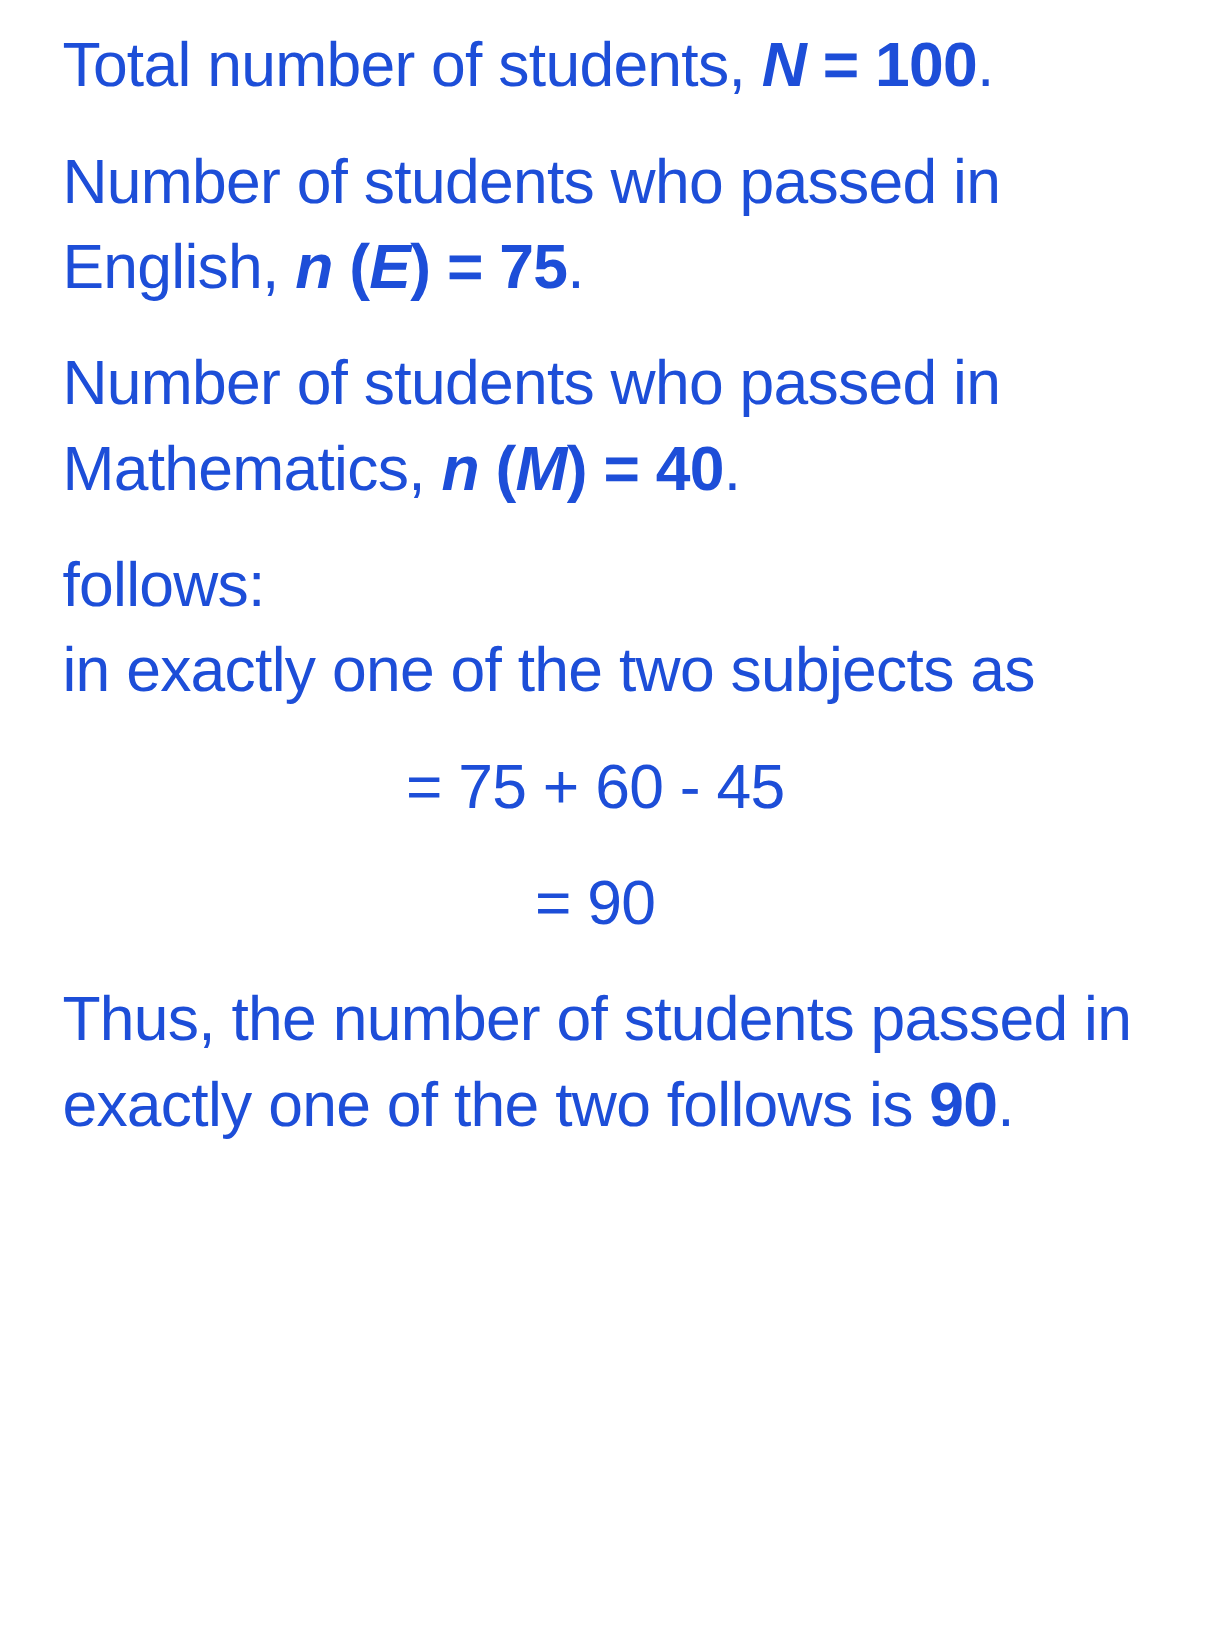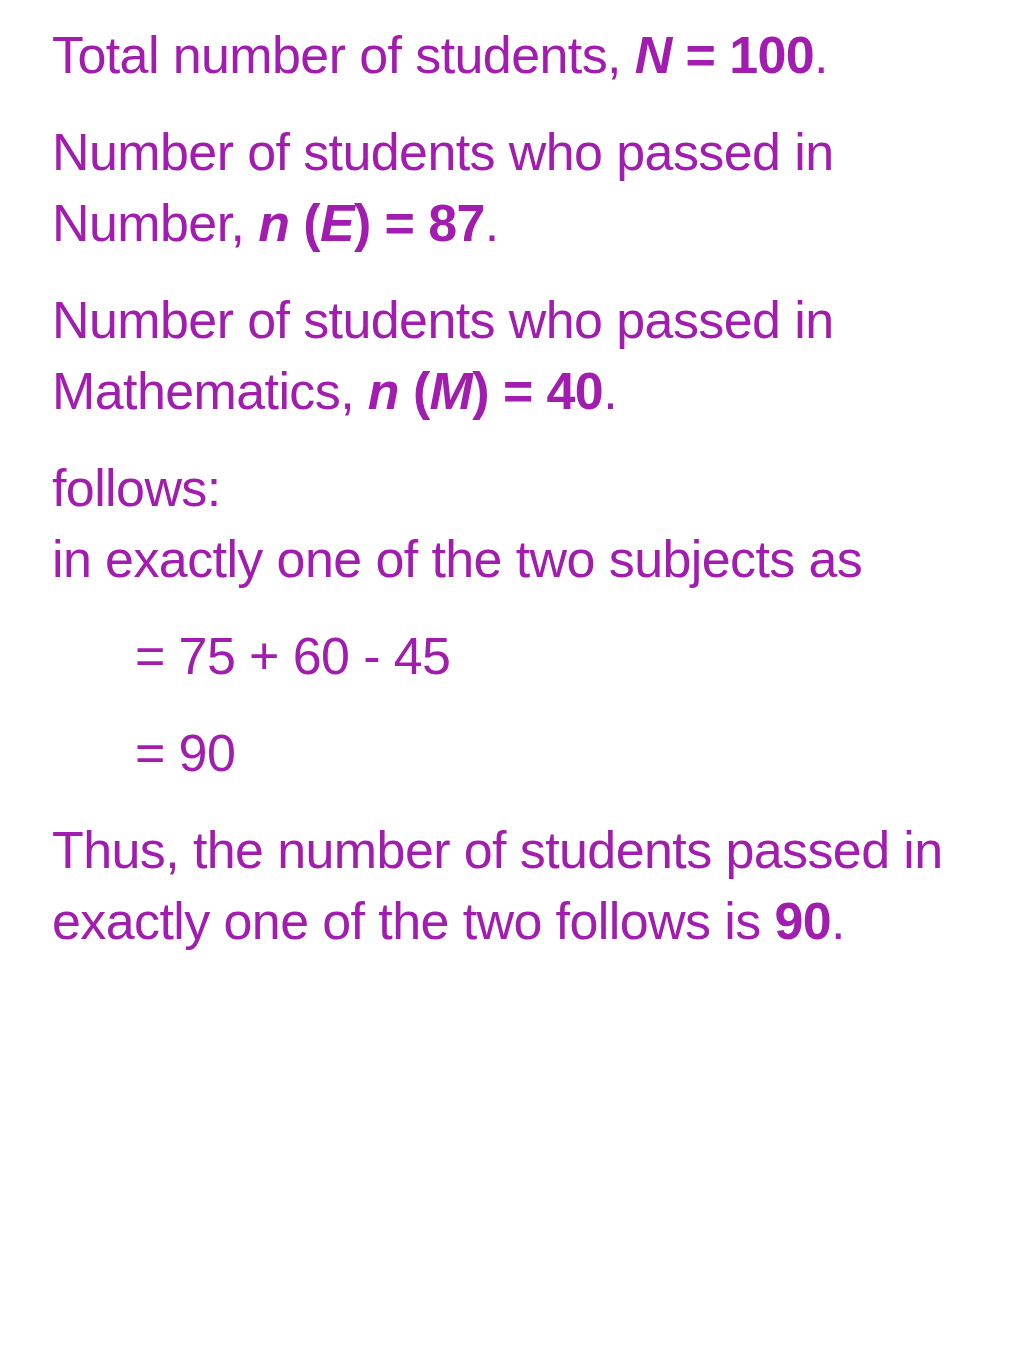--- a/index.html
+++ b/index.html
@@ -15,46 +15,47 @@
   .page {
     box-sizing: border-box;
     width: 857px;
     height: 1360px;
     padding: 20px 0 0 52px;
     background: #ffffff;
     font-family: "Liberation Sans", "DejaVu Sans", sans-serif;
     font-size: 52px;
     line-height: 71px;
     letter-spacing: -0.6px;
-    color: #a21caf;
+    color: #1d4ed8;
   }
   .para {
     margin: 0 0 26px 0;
     white-space: nowrap;
   }
   .para.indent {
     margin-left: 83px;
+    text-align: center;
   }
   .line {
     height: 71px;
   }
   .run-b { font-weight: 700; }
   .run-i { font-style: italic; }
 </style>
 </head>
 <body>
 
 <div class="page">
   <div id="solution-text">
       <div class="para">
         <div class="line"><span class="">Total number of students, </span><span class="run-b run-i">N</span><span class="run-b "> = 100</span><span class="">.</span></div>
       </div>
       <div class="para">
         <div class="line"><span class="">Number of students who passed in</span></div>
-        <div class="line"><span class="">Number, </span><span class="run-b run-i">n</span><span class="run-b "> (</span><span class="run-b run-i">E</span><span class="run-b ">) = 87</span><span class="">.</span></div>
+        <div class="line"><span class="">English, </span><span class="run-b run-i">n</span><span class="run-b "> (</span><span class="run-b run-i">E</span><span class="run-b ">) = 75</span><span class="">.</span></div>
       </div>
       <div class="para">
         <div class="line"><span class="">Number of students who passed in</span></div>
         <div class="line"><span class="">Mathematics, </span><span class="run-b run-i">n</span><span class="run-b "> (</span><span class="run-b run-i">M</span><span class="run-b ">) = 40</span><span class="">.</span></div>
       </div>
       <div class="para">
       </div>
       <div class="para">
         <div class="line"><span class="">follows:</span></div>
         <div class="line"><span class="">in exactly one of the two subjects as</span></div>

